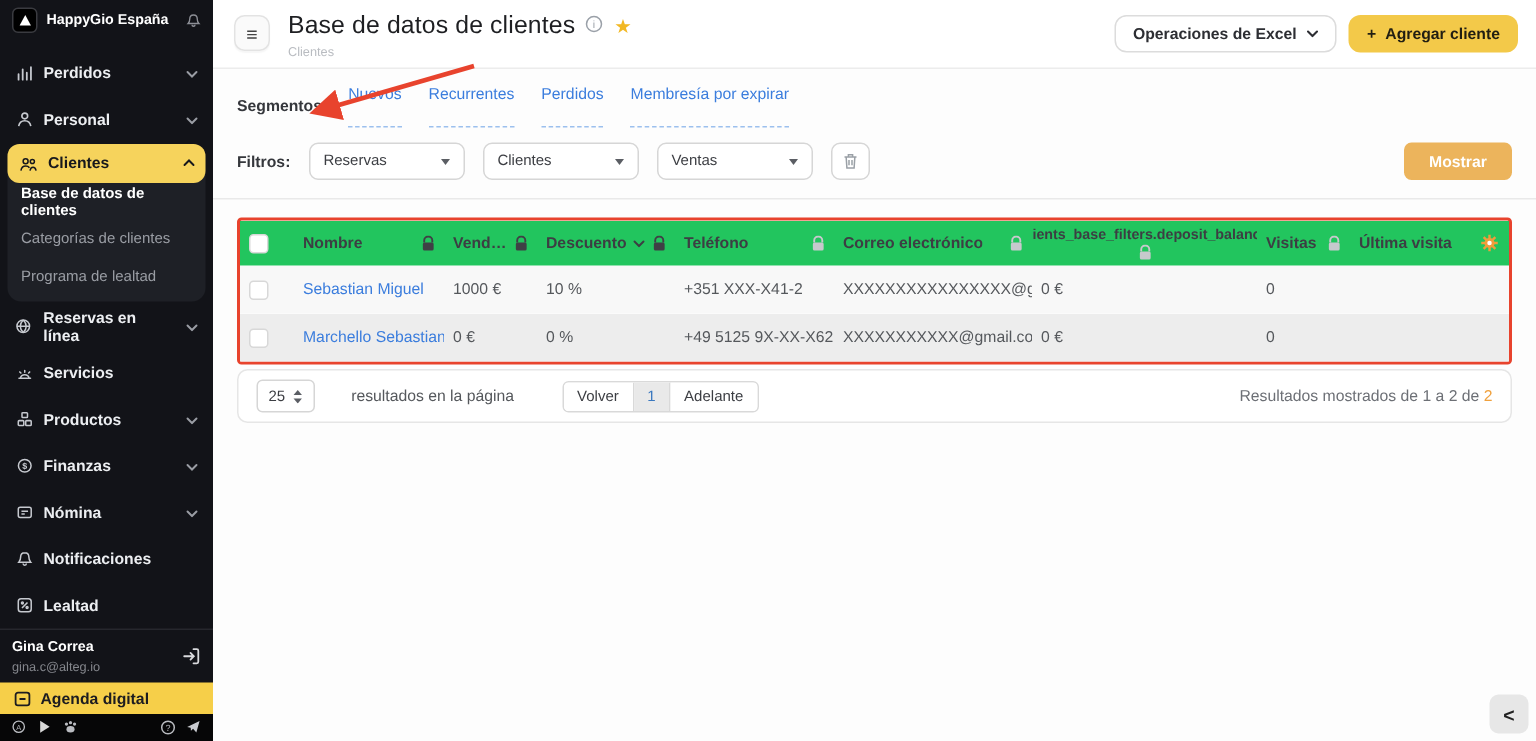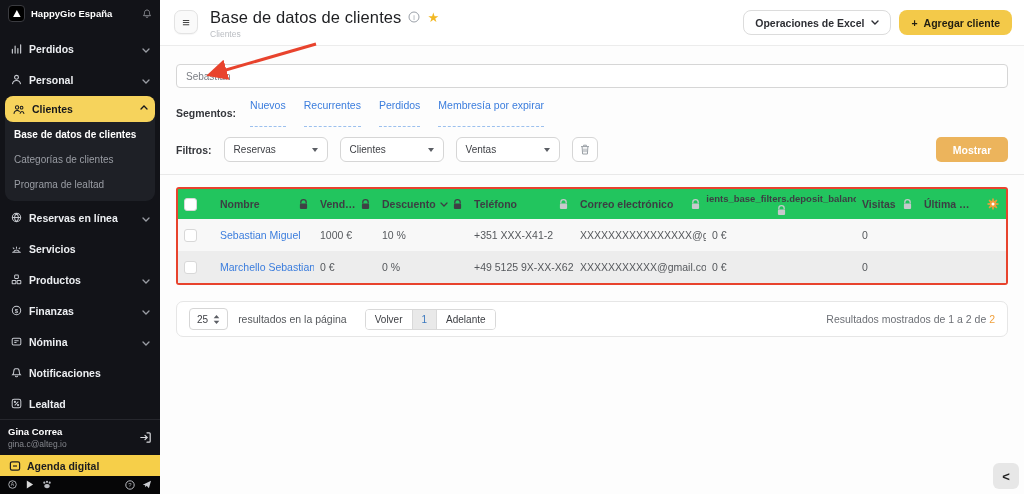--- a/index.html
+++ b/index.html
@@ -1,21 +1,21 @@
 <!DOCTYPE html>
 <html><head>
 <meta charset="utf-8">
 <style>
   * { margin:0; padding:0; box-sizing:border-box; }
   html,body { width:1024px; height:494px; overflow:hidden; }
   body { font-family:"Liberation Sans", sans-serif; }
   .app { width:1024px; height:494px; display:flex; position:relative; background:#fdfdfd; }
 
   
-  .sidebar { width:160px; background:#121318; color:#e8e9ec; display:flex; flex-direction:column; flex-shrink:0; }
+  .sidebar { width:142px; background:#121318; color:#e8e9ec; display:flex; flex-direction:column; flex-shrink:0; }
   .sb-head { height:30px; display:flex; align-items:center; gap:6px; padding:0 8px; }
   .logo { width:17px; height:17px; background:#000; border:1px solid #3a3b40; border-radius:4px; display:flex; align-items:center; justify-content:center; flex-shrink:0; }
   .brand { font-size:9.5px; font-weight:bold; color:#fff; flex:1; white-space:nowrap; }
   .sb-bell { color:#8d8f96; display:flex; }
   nav { margin-top:6px; }
   .sb-item { height:31px; display:flex; align-items:center; gap:7px; padding:0 10px; font-size:10.5px; font-weight:bold; color:#eceef1; cursor:pointer; }
   .sb-item .ico { color:#c6c9cf; display:flex; width:12px; justify-content:center; }
   .sb-item .chev { margin-left:auto; color:#9a9da4; }
   .cl-block { background:#1e2026; border-radius:9px; margin:1px 5px; padding-bottom:4px; }
   .pill { height:26px; background:#f6d35c; border-radius:8px; display:flex; align-items:center; gap:7px; padding:0 7px; font-size:10.5px; font-weight:bold; color:#17181c; cursor:pointer; }
@@ -75,21 +75,21 @@
   .th-label { overflow:hidden; text-overflow:ellipsis; }
   .th-dep { display:flex; flex-direction:column; align-items:center; gap:1px; font-weight:bold; color:#3c3e43; font-size:9.5px; }
   .lock-d { color:#3f4045; display:flex; flex-shrink:0; }
   .lock-l { color:#c7c9cd; display:flex; flex-shrink:0; }
   .cbx { width:13px; height:13px; border:1px solid #d8d8d8; border-radius:3px; background:#fff; cursor:pointer; }
   td { color:#55585c; }
   .cell-link { color:#3b7ddd; cursor:pointer; }
   .gear { display:flex; justify-content:center; cursor:pointer; }
   .sort-chev { color:#3c3e43; display:flex; }
 
-  .pag-card { margin-top:16px; height:36px; border:1px solid #e6e6e6; border-radius:7px; background:#fff; display:flex; align-items:center; gap:10px; padding:0 12px; }
+  .pag-card { margin-top:3px; height:36px; border:1px solid #e6e6e6; border-radius:7px; background:#fff; display:flex; align-items:center; gap:24px; padding:0 12px; }
   .pp-select { height:22px; border:1px solid #d6d6d6; border-radius:4px; background:#fff; display:flex; align-items:center; gap:5px; padding:0 7px; font-size:10px; color:#3c3e43; cursor:pointer; }
   .pp-label { font-size:10.5px; color:#55585c; }
   .pager { display:flex; border:1px solid #d9d9d9; border-radius:4px; overflow:hidden; margin-left:8px; }
   .pager > div { padding:4px 9px; font-size:10px; color:#3c3e43; border-right:1px solid #d9d9d9; cursor:pointer; background:#fff; }
   .pager > div:last-child { border-right:none; }
   .pager .cur { background:#e9e9e9; color:#3a78bf; }
   .results { margin-left:auto; font-size:10.5px; color:#6d7076; }
   .results .tot { color:#f0a13e; }
   .btn-bulk { height:25px; background:#3a79c0; border:none; border-radius:5px; color:#fff; font-size:10.5px; font-weight:bold; display:flex; align-items:center; gap:7px; padding:0 13px; cursor:pointer; }
 
@@ -328,21 +328,20 @@
         </button>
         <button class="btn-add">
           <span>+</span>
           <span>Agregar cliente</span>
         </button>
       </div>
     </div>
 
     <div class="content">
 
-      <input class="search" value="Sebastian" style="">
 
       <div class="seg-row">
         <span class="seg-label">Segmentos:</span>
         <span class="seg-link">Nuevos</span>
         <span class="seg-link">Recurrentes</span>
         <span class="seg-link">Perdidos</span>
         <span class="seg-link">Membresía por expirar</span>
       </div>
 
       <div class="filt-row">

